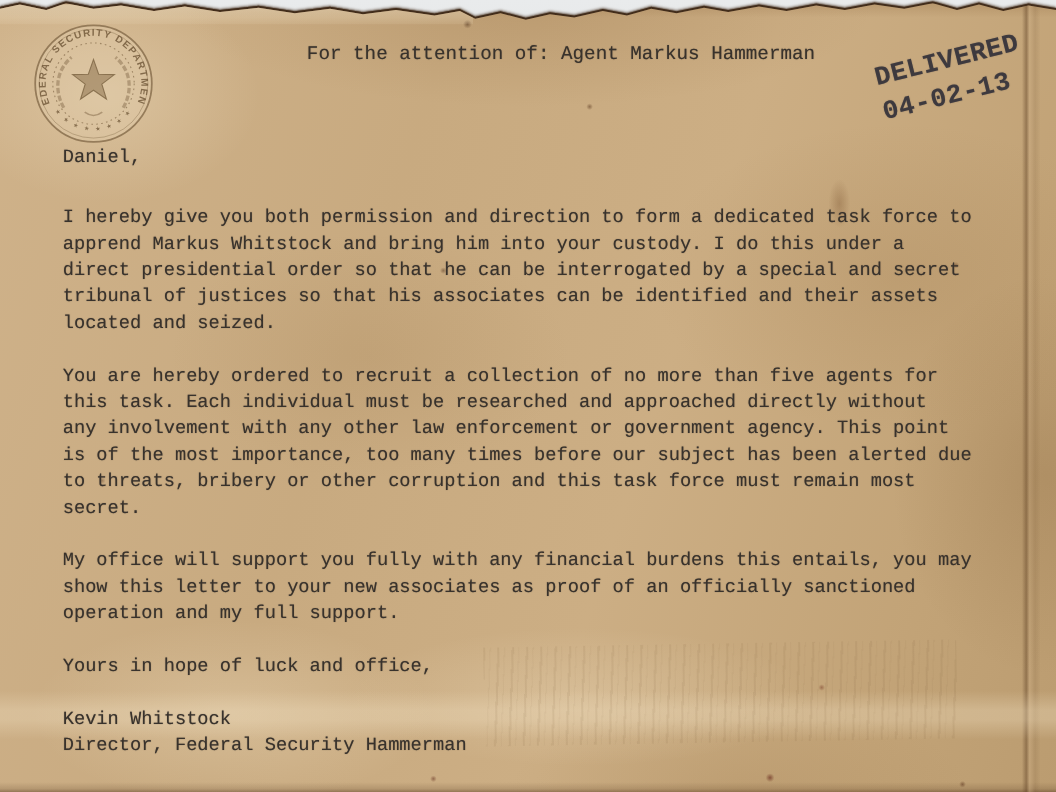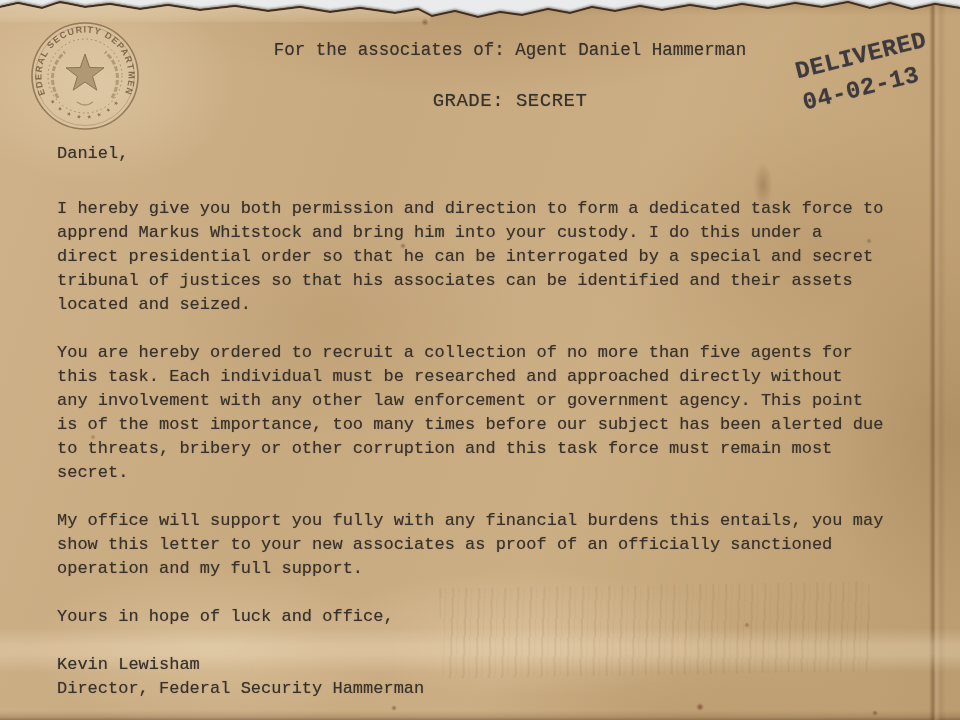--- a/index.html
+++ b/index.html
@@ -77,21 +77,21 @@
     position: absolute; top: 40px; right: 10px; width: 170px;
     text-align: center; line-height: 32px;
     transform: rotate(-14deg);
     font-size: 24px; font-weight: bold;
     color: rgba(52,50,58,0.88);
     text-shadow: 0 0 1px rgba(52,50,58,0.5);
     letter-spacing: 0.5px;
   }
   .stamp-date { margin-right: 16px; }
   .letter-body {
-    position: absolute; left: 57px; top: 142px; width: 856px;
+    position: absolute; left: 57px; top: 132px; width: 856px;
     font-size: 17px; line-height: 24px;
     color: #38322c; text-shadow: 0 0 1px rgba(56,50,44,0.55);
   }
   .letter-body p { margin: 0 0 24px 0; white-space: pre-wrap; }
   .letter-body p.salutation { margin-bottom: 31px; }
   .signature-block div { white-space: pre-wrap; }
 </style>
 </head>
 <body>
 
@@ -115,22 +115,21 @@
         <text font-family="DejaVu Sans, sans-serif" font-size="5.5" fill="rgba(105,80,50,0.8)" letter-spacing="2">
           <textPath href="#sealBottomArc" startOffset="50%" text-anchor="middle">★ ★ ★  ★ ★  ★ ★ ★</textPath>
         </text>
         <path d="M 33 82 C 24 66 26 48 40 36" fill="none" stroke="rgba(118,92,60,0.45)" stroke-width="3" stroke-dasharray="5 2"></path>
         <path d="M 87 82 C 96 66 94 48 80 36" fill="none" stroke="rgba(118,92,60,0.45)" stroke-width="3" stroke-dasharray="5 2"></path>
         <path d="M 52 86 Q 60 92 68 86" fill="none" stroke="rgba(118,92,60,0.5)" stroke-width="1.5"></path>
         <polygon points="60,38 64.7,51.5 79,51.8 67.6,60.5 71.8,74.2 60,66 48.2,74.2 52.4,60.5 41,51.8 55.3,51.5" fill="rgba(125,98,64,0.5)" stroke="rgba(110,85,52,0.75)" stroke-width="1"></polygon>
       </svg>
 
       <div class="letter-header">
-        <div>For the associates of: Agent Daniel Hammerman</div>
-        <div class="grade-line">GRADE: SECRET</div>
+        <div>For the attention of: Agent Markus Hammerman</div>
       </div>
 
       <div class="stamp">
         <div>DELIVERED</div>
         <div class="stamp-date">04-02-13</div>
       </div>
 
       <div class="letter-body">
         <p class="salutation">Daniel,</p>
         <p>I hereby give you both permission and direction to form a dedicated task force to
@@ -142,20 +141,20 @@
 this task. Each individual must be researched and approached directly without
 any involvement with any other law enforcement or government agency. This point
 is of the most importance, too many times before our subject has been alerted due
 to threats, bribery or other corruption and this task force must remain most
 secret.</p>
         <p>My office will support you fully with any financial burdens this entails, you may
 show this letter to your new associates as proof of an officially sanctioned
 operation and my full support.</p>
         <p>Yours in hope of luck and office,</p>
         <div class="signature-block">
-          <div>Kevin Lewisham</div>
+          <div>Kevin Whitstock</div>
           <div>Director, Federal Security Hammerman</div>
         </div>
       </div>
 
     </div>
   </div>
 </div>
 
 </body></html>

